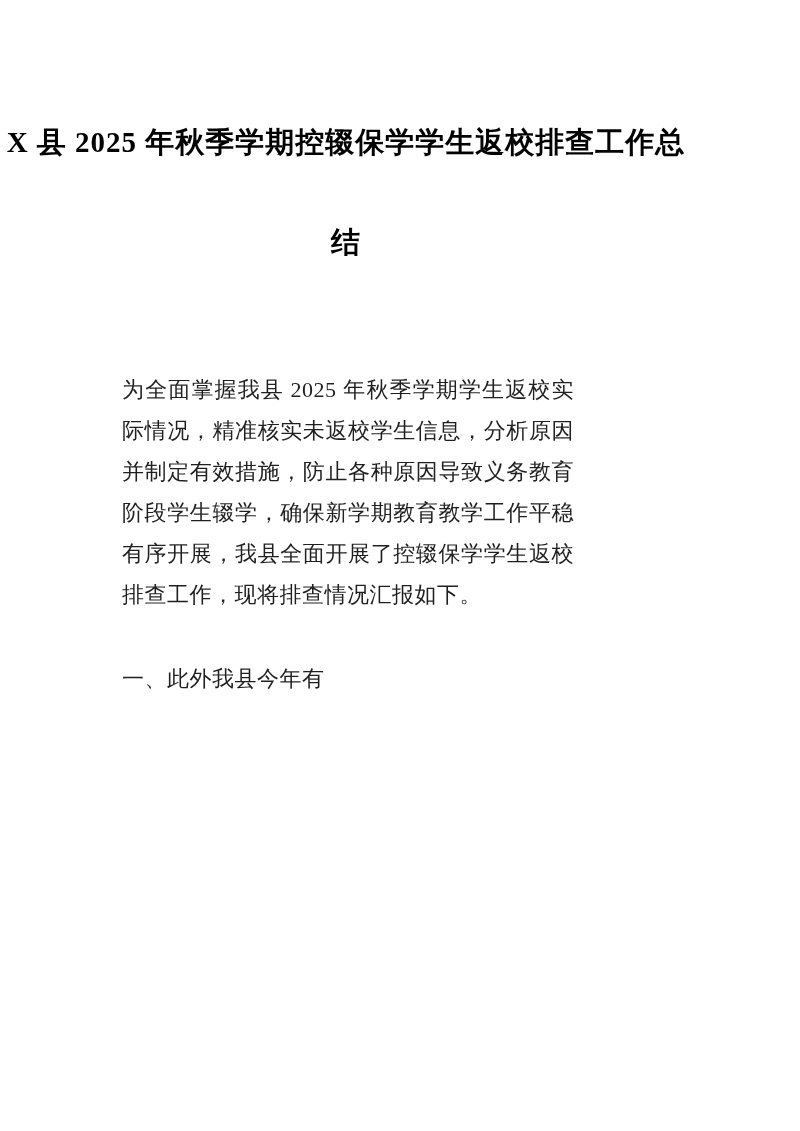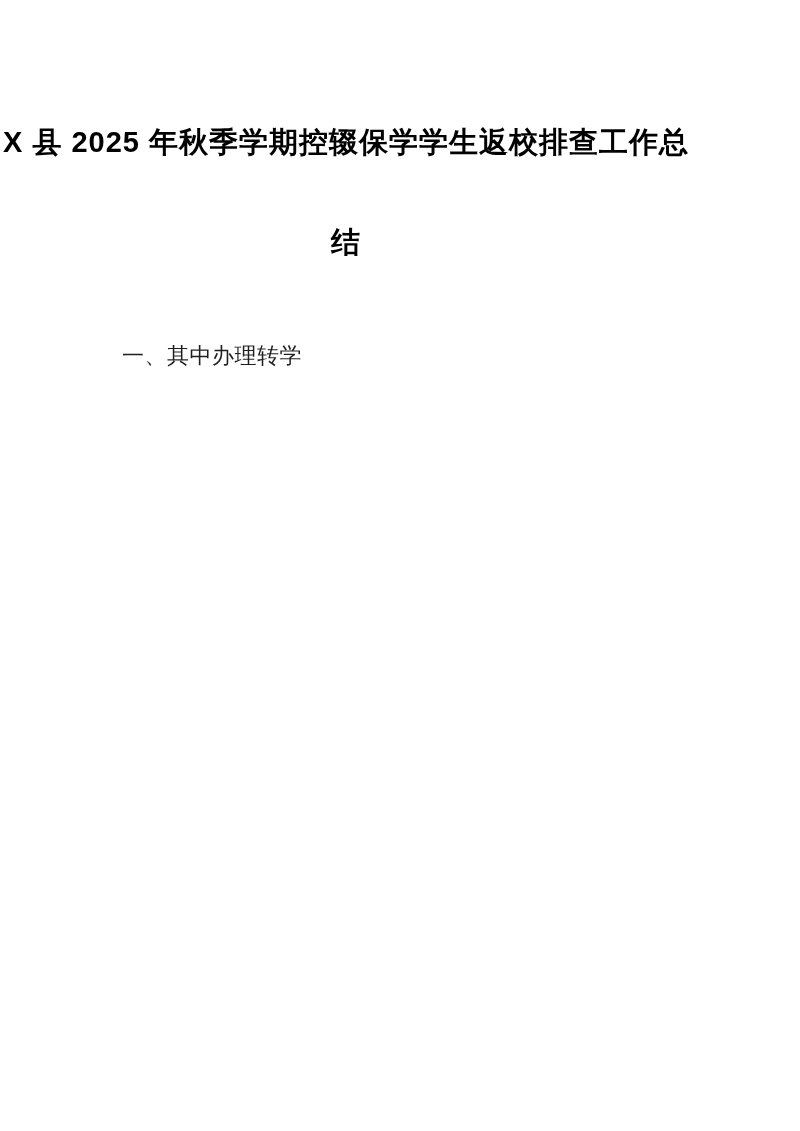--- a/index.html
+++ b/index.html
@@ -6,21 +6,21 @@
     margin: 0;
     padding: 0;
     background: #ffffff;
   }
   .page {
     position: relative;
     width: 692px;
     height: 1131px;
     background: #ffffff;
     color: #1f1f1f;
-    font-family: Liberation Sans, sans-serif;
+    font-family: Liberation Serif, serif;
     overflow: hidden;
   }
   .doc-title {
     padding-top: 92px;
     text-align: center;
     font-weight: 700;
     font-size: 29px;
     color: #000000;
   }
   .title-line {
@@ -55,17 +55,18 @@
 </head>
 <body>
 
 <div class="page">
 
   <div class="doc-title">
     <div class="title-line">X 县 2025 年秋季学期控辍保学学生返校排查工作总</div>
     <div class="title-line">结</div>
   </div>
 
+  <div class="para intro-para">为全面掌握我县 2025 年秋季学期学生返校实际情况，精准核实未返校学生信息，分析原因并制定有效措施，防止各种原因导致义务教育阶段学生辍学，确保新学期教育教学工作平稳有序开展，我县全面开展了控辍保学学生返校排查工作，现将排查情况汇报如下。</div>
 
-  <div class="section-heading">一、其中办理转学</div>
+  <div class="section-heading">一、此外我县今年有</div>
 
 
 </div>
 
 </body></html>

